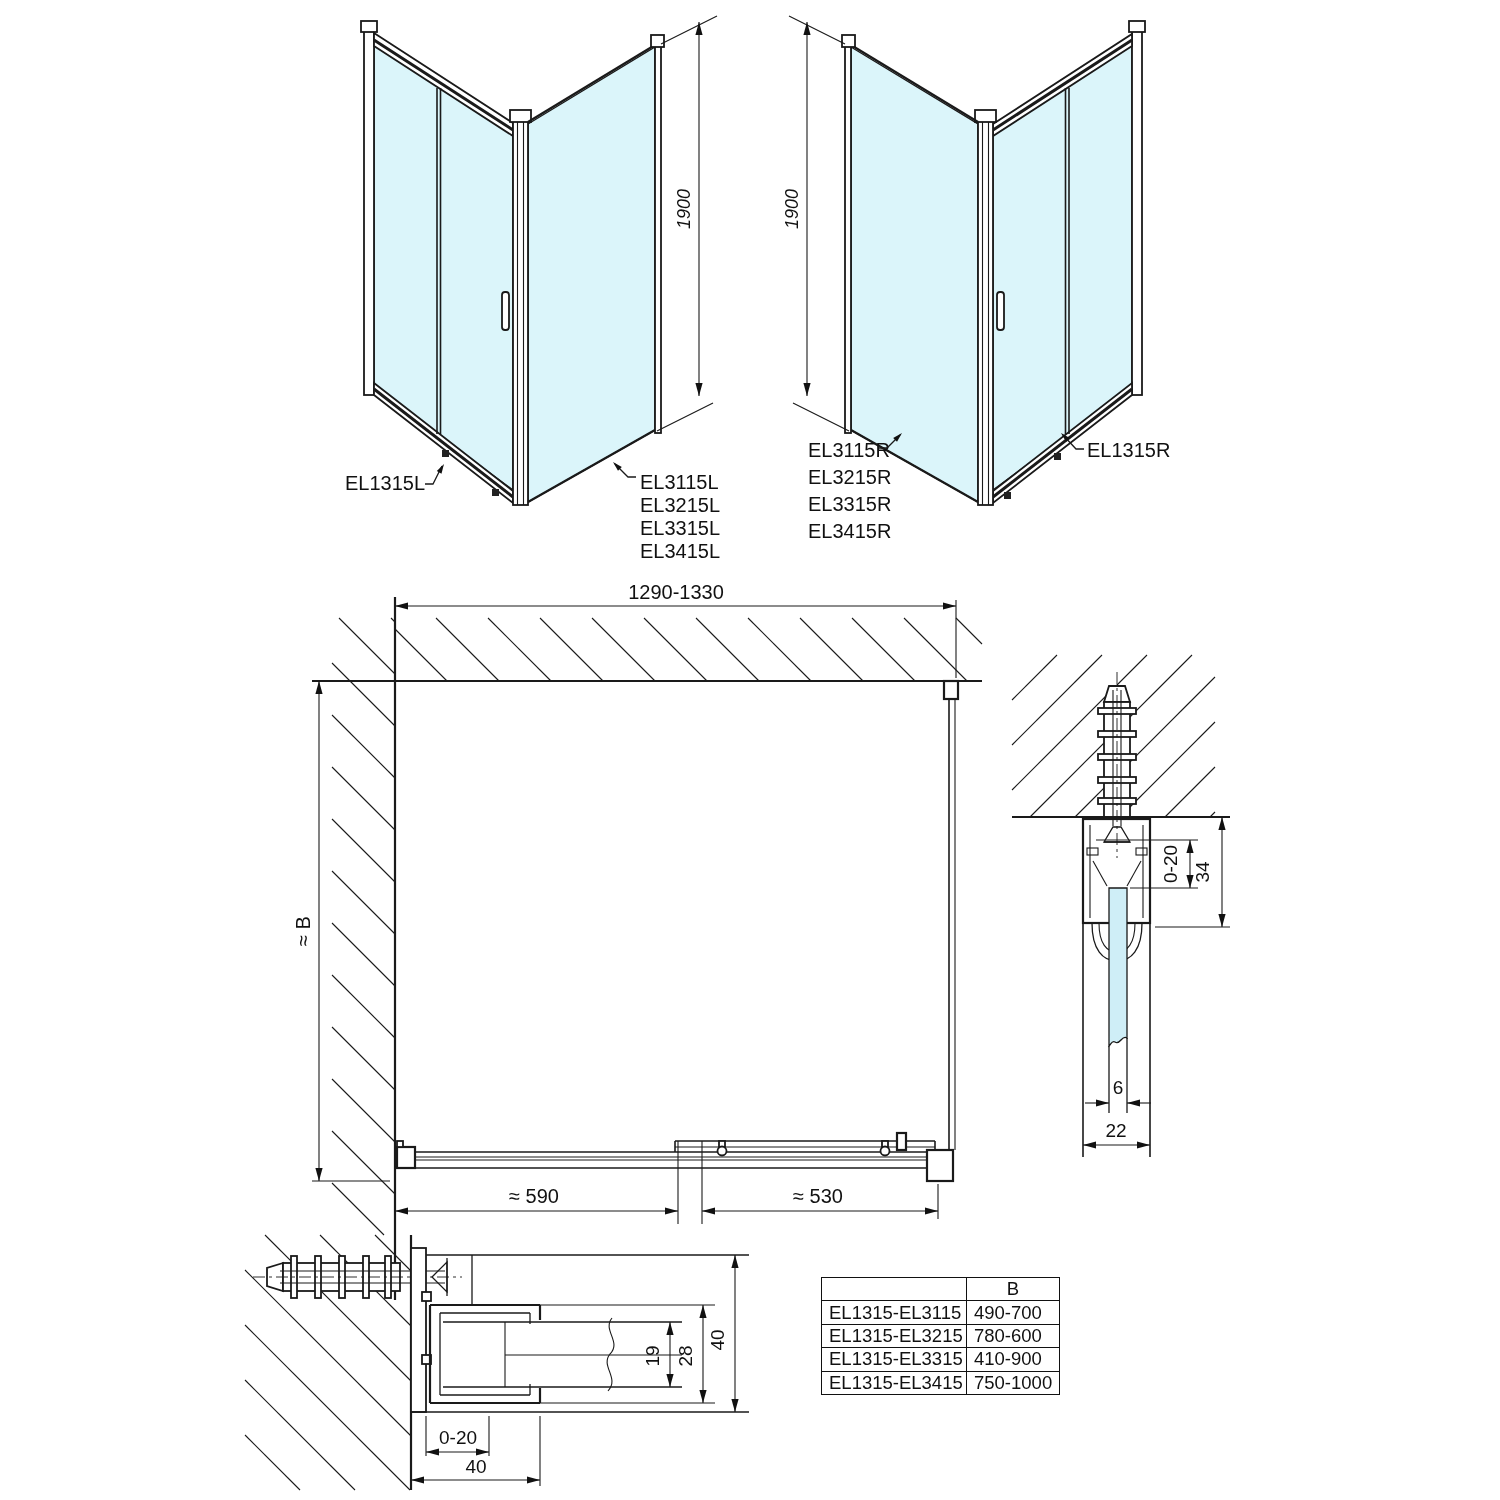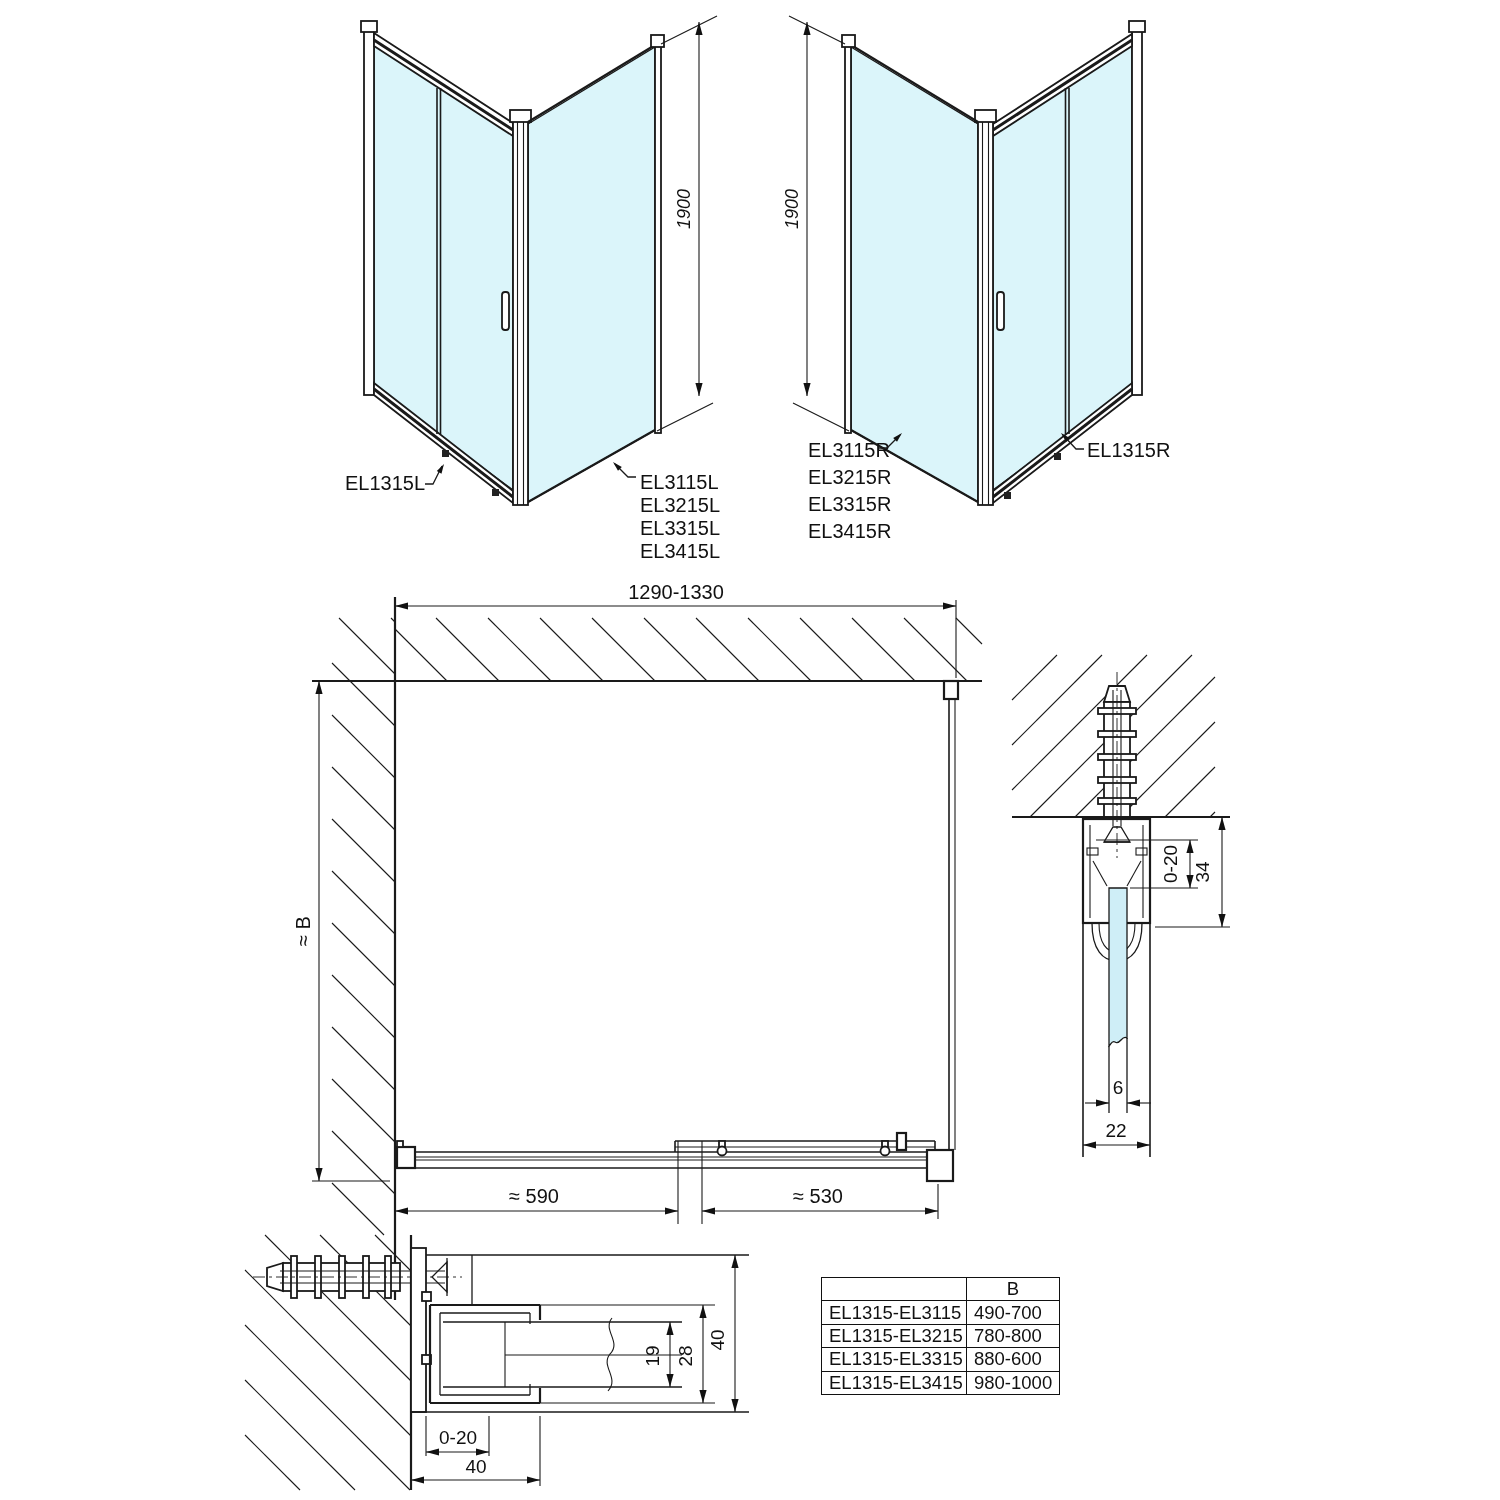--- a/index.html
+++ b/index.html
@@ -375,24 +375,24 @@
       <tr class="h">
     <td></td>
     <td class="c2">B</td>
   </tr>
   <tr>
     <td>EL1315-EL3115</td>
     <td class="c2">490-700</td>
   </tr>
   <tr>
     <td>EL1315-EL3215</td>
-    <td class="c2">780-800</td>
+    <td class="c2">780-600</td>
   </tr>
   <tr>
     <td>EL1315-EL3315</td>
-    <td class="c2">880-600</td>
+    <td class="c2">410-900</td>
   </tr>
   <tr>
     <td>EL1315-EL3415</td>
-    <td class="c2">980-1000</td>
+    <td class="c2">750-1000</td>
   </tr>
 </tbody>
   </table>
 
 </body></html>

